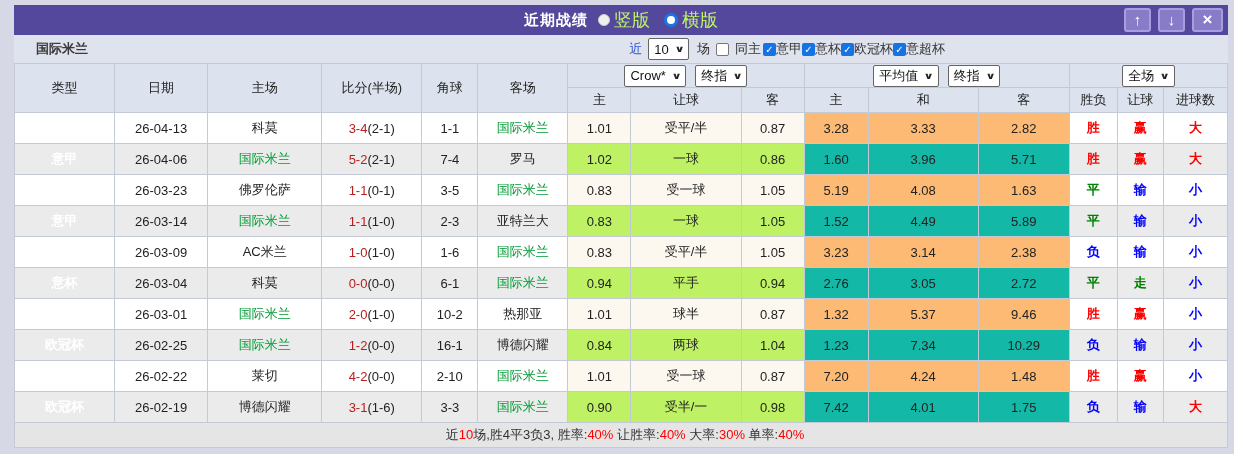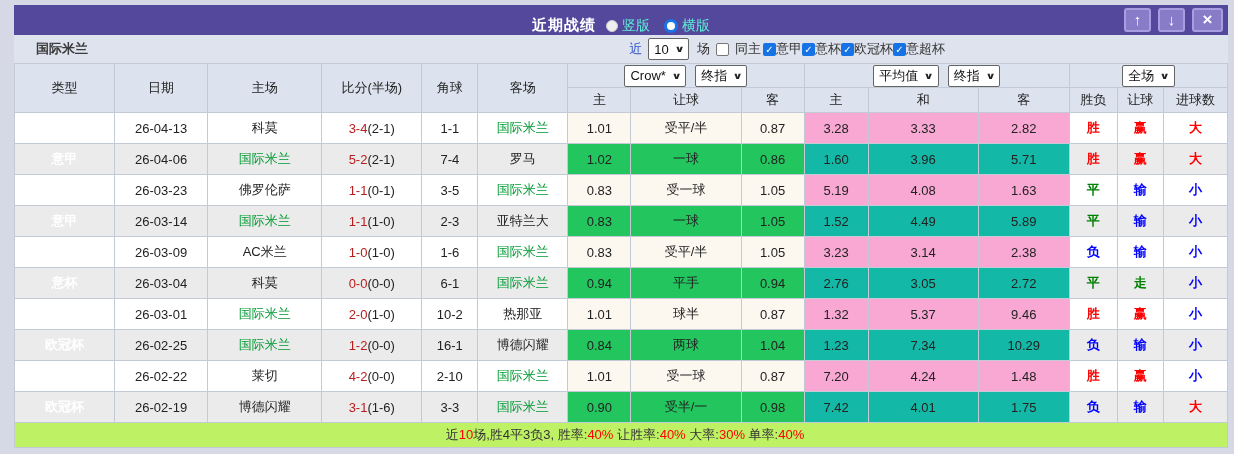--- a/index.html
+++ b/index.html
@@ -7,25 +7,25 @@
     width:1234px;height:454px;overflow:hidden;
     background:#d6d8e6;
     font-family:"Liberation Sans","DejaVu Sans",sans-serif;
     -webkit-font-smoothing:antialiased;
   }
   .widget{position:absolute;left:14px;top:5px;width:1214px;}
 
   
   .titlebar{
     position:relative;height:30px;background:#53489b;
-    display:flex;align-items:flex-end;justify-content:center;
+    display:flex;align-items:center;justify-content:center;
   }
   .titlebar .title{color:#fff;font-weight:bold;font-size:15px;letter-spacing:1px;}
   .viewgroup{display:flex;align-items:center;margin-left:10px;gap:14px;}
-  .viewopt{display:flex;align-items:center;gap:4px;color:#5eead4;font-size:14px;}
+  .viewopt{display:flex;align-items:center;gap:4px;color:#bef264;font-size:18px;}
   .radio-plain{width:12px;height:12px;border-radius:50%;background:#efefef;border:1px solid #cfcfcf;box-sizing:border-box;}
   .radio-sel{width:14px;height:14px;border-radius:50%;background:#fff;border:3px solid #1a73e8;box-sizing:border-box;}
   .winbtns{position:absolute;right:5px;top:3px;display:flex;gap:7px;}
   .wbtn{
     width:27px;height:24px;background:#887cc9;border:2px solid #a89de0;border-radius:3px;
     color:#fff;font-size:15px;font-weight:bold;line-height:20px;text-align:center;
     box-sizing:border-box;cursor:pointer;
   }
   .wbtn.close{width:31px;font-size:17px;}
 
@@ -57,34 +57,34 @@
   td,th{
     border:1px solid #c3cad6;text-align:center;font-size:13px;color:#222;
     padding:0;overflow:hidden;white-space:nowrap;font-weight:normal;
   }
   thead td{background:#dce3ee;height:23px;}
   thead tr.subhead td{height:24px;}
   tbody td{height:30px;}
   tbody tr.odd td{background:#fff;}
   tbody tr.even td{background:#ebebeb;}
   tbody tr.odd td.crowcol{background:#fcf8f0;}
-  tbody tr.even td.crowcol{background:#22c55e;}
-  tbody tr.odd td.avgcol{background:#f9a8d4;}
+  tbody tr.even td.crowcol{background:#bef264;}
+  tbody tr.odd td.avgcol{background:#fdba74;}
   tbody tr.even td.avgcol{background:#14b8a6;}
   td.lg{color:#fff;font-weight:bold;}
   td.lg-seriea{background:#0096ff;}
   td.lg-cup{background:#3333e6;}
   td.lg-ucl{background:#ff4500;}
   .tgreen{color:#009933;}
   .sred{color:#b91c1c;}
   .c-r{color:#ff0000;font-weight:bold;}
   .c-g{color:#008000;font-weight:bold;}
   .c-b{color:#0000ff;font-weight:bold;}
   .grpsel{display:flex;align-items:center;justify-content:center;gap:9px;}
-  tr.summary td{height:24px;background:#bef264;font-size:13px;color:#333;padding-left:8px;}
+  tr.summary td{height:24px;background:#e5e5e5;font-size:13px;color:#333;padding-left:8px;}
   tr.summary .pr{color:#ff0000;}
 </style>
 </head>
 <body>
 
 <div class="widget">
 
   <div class="titlebar">
     <span class="title">近期战绩</span>
     <span class="viewgroup">

